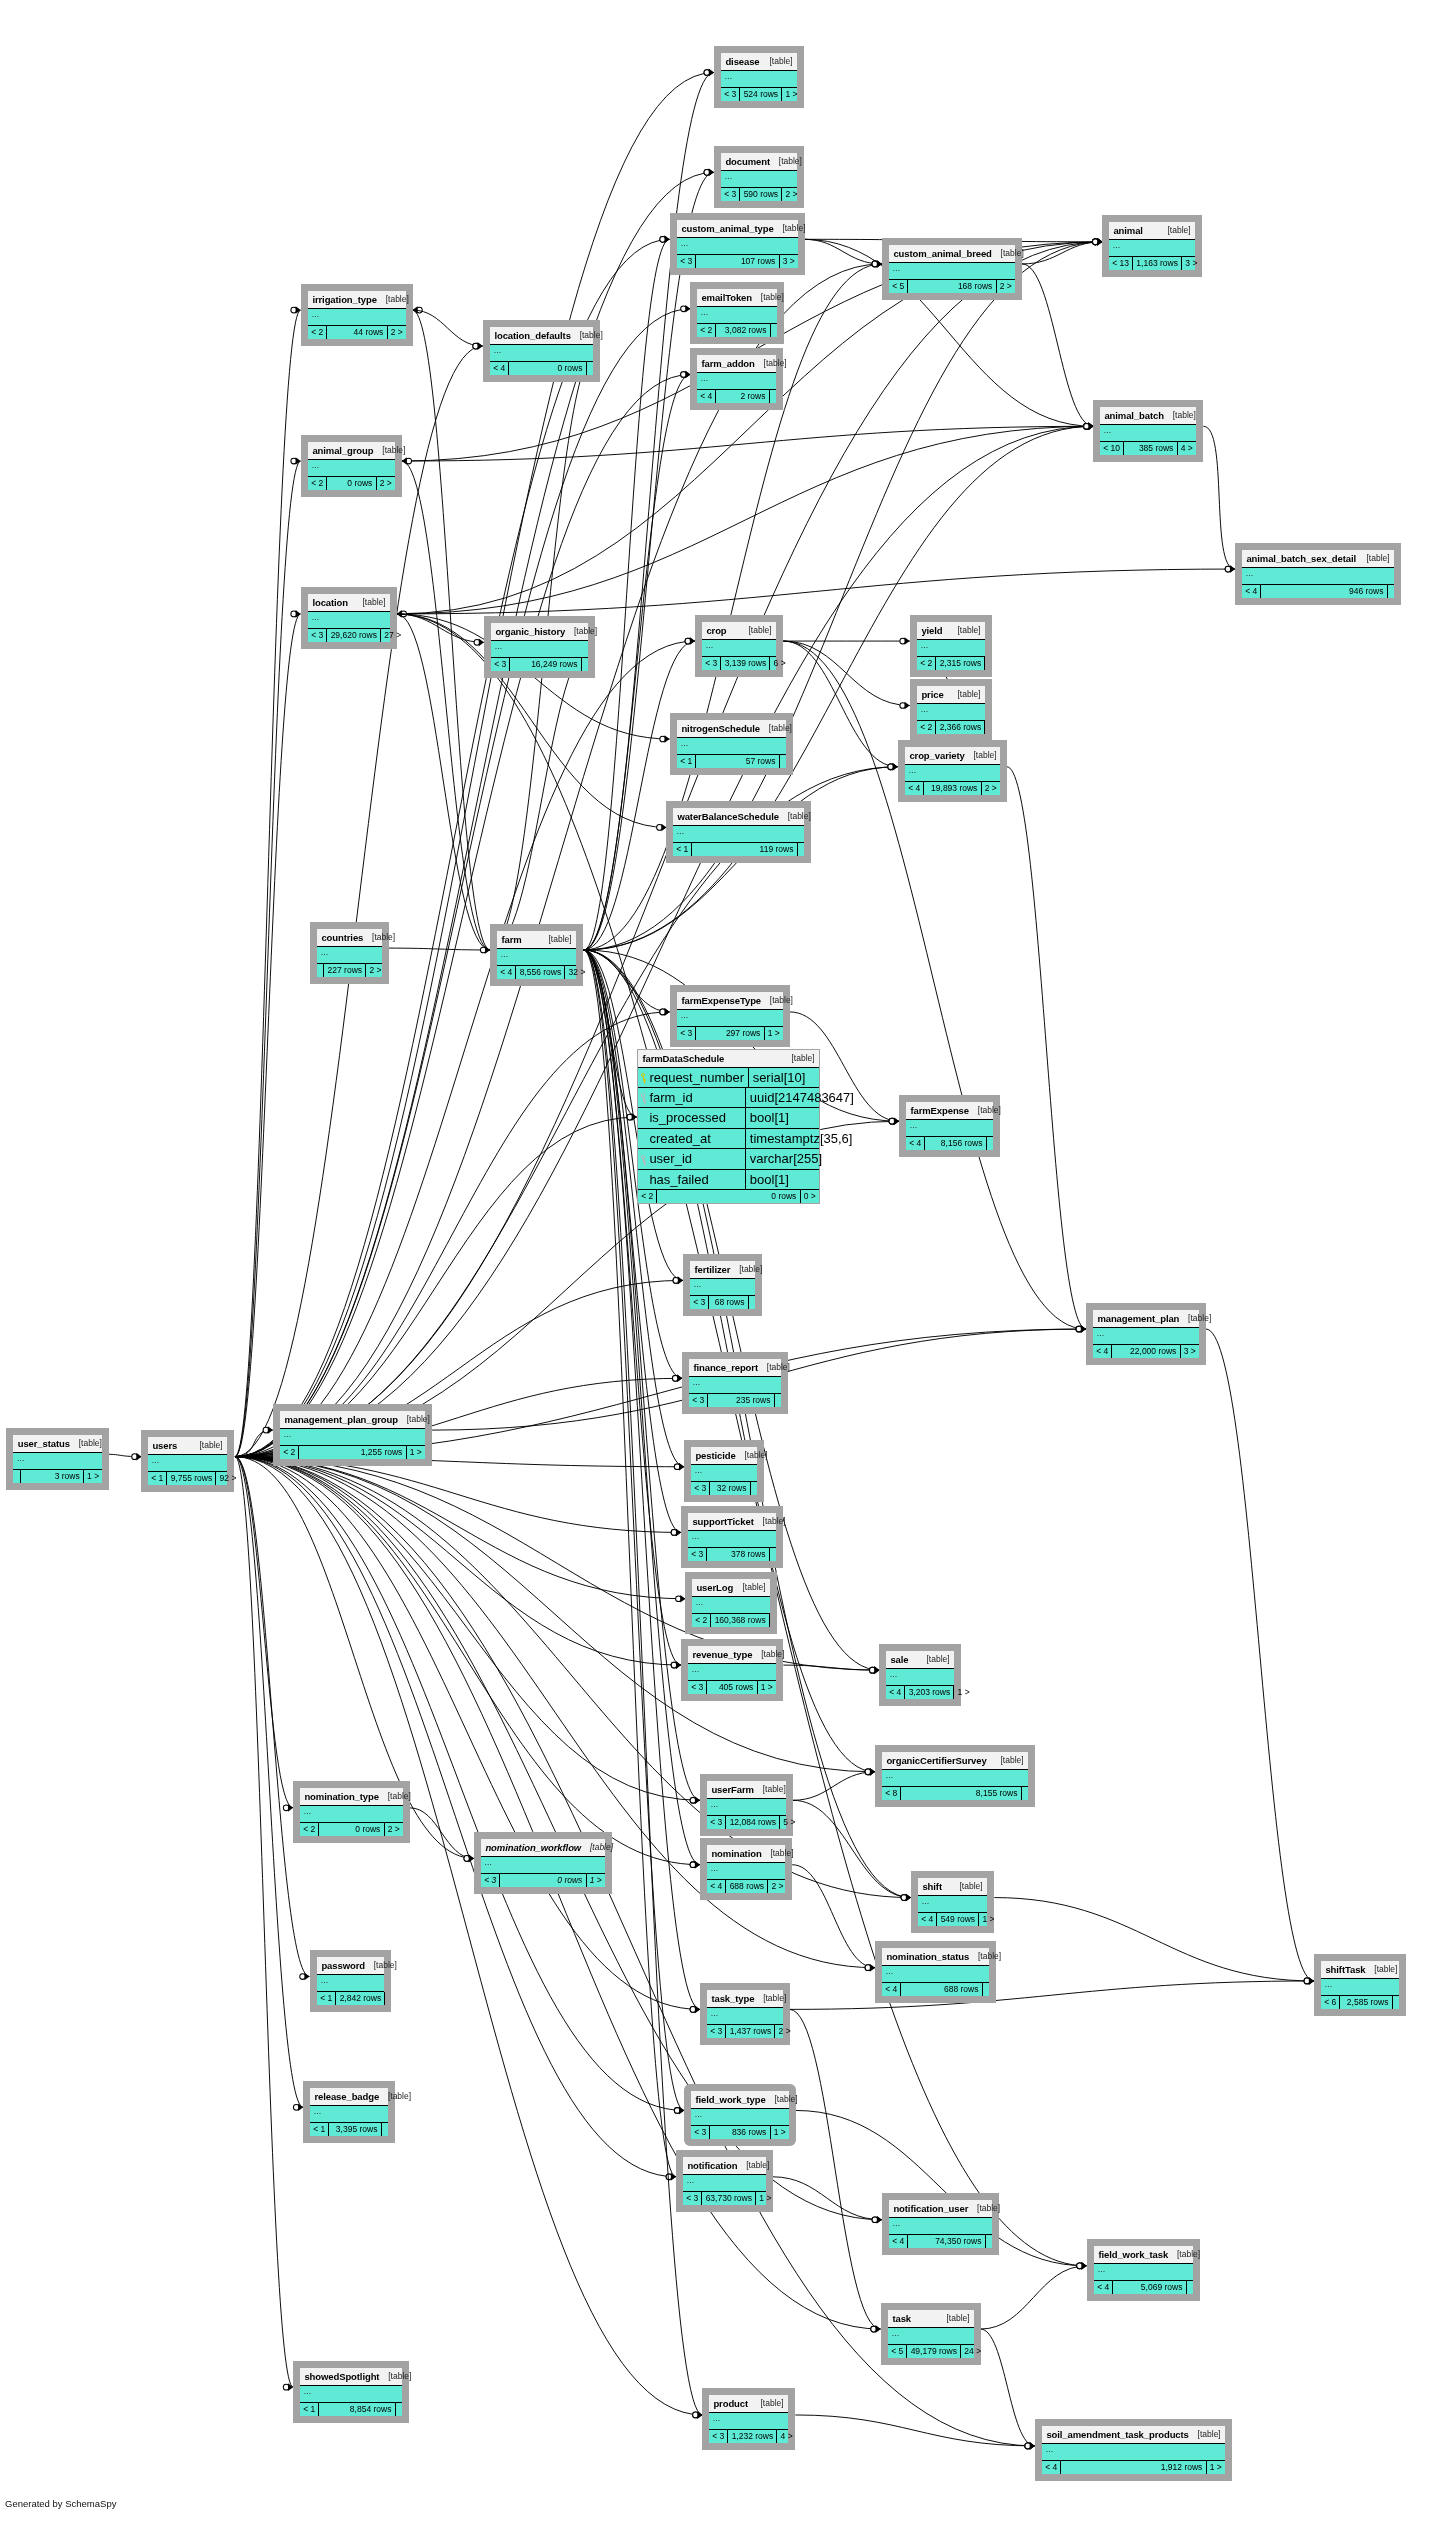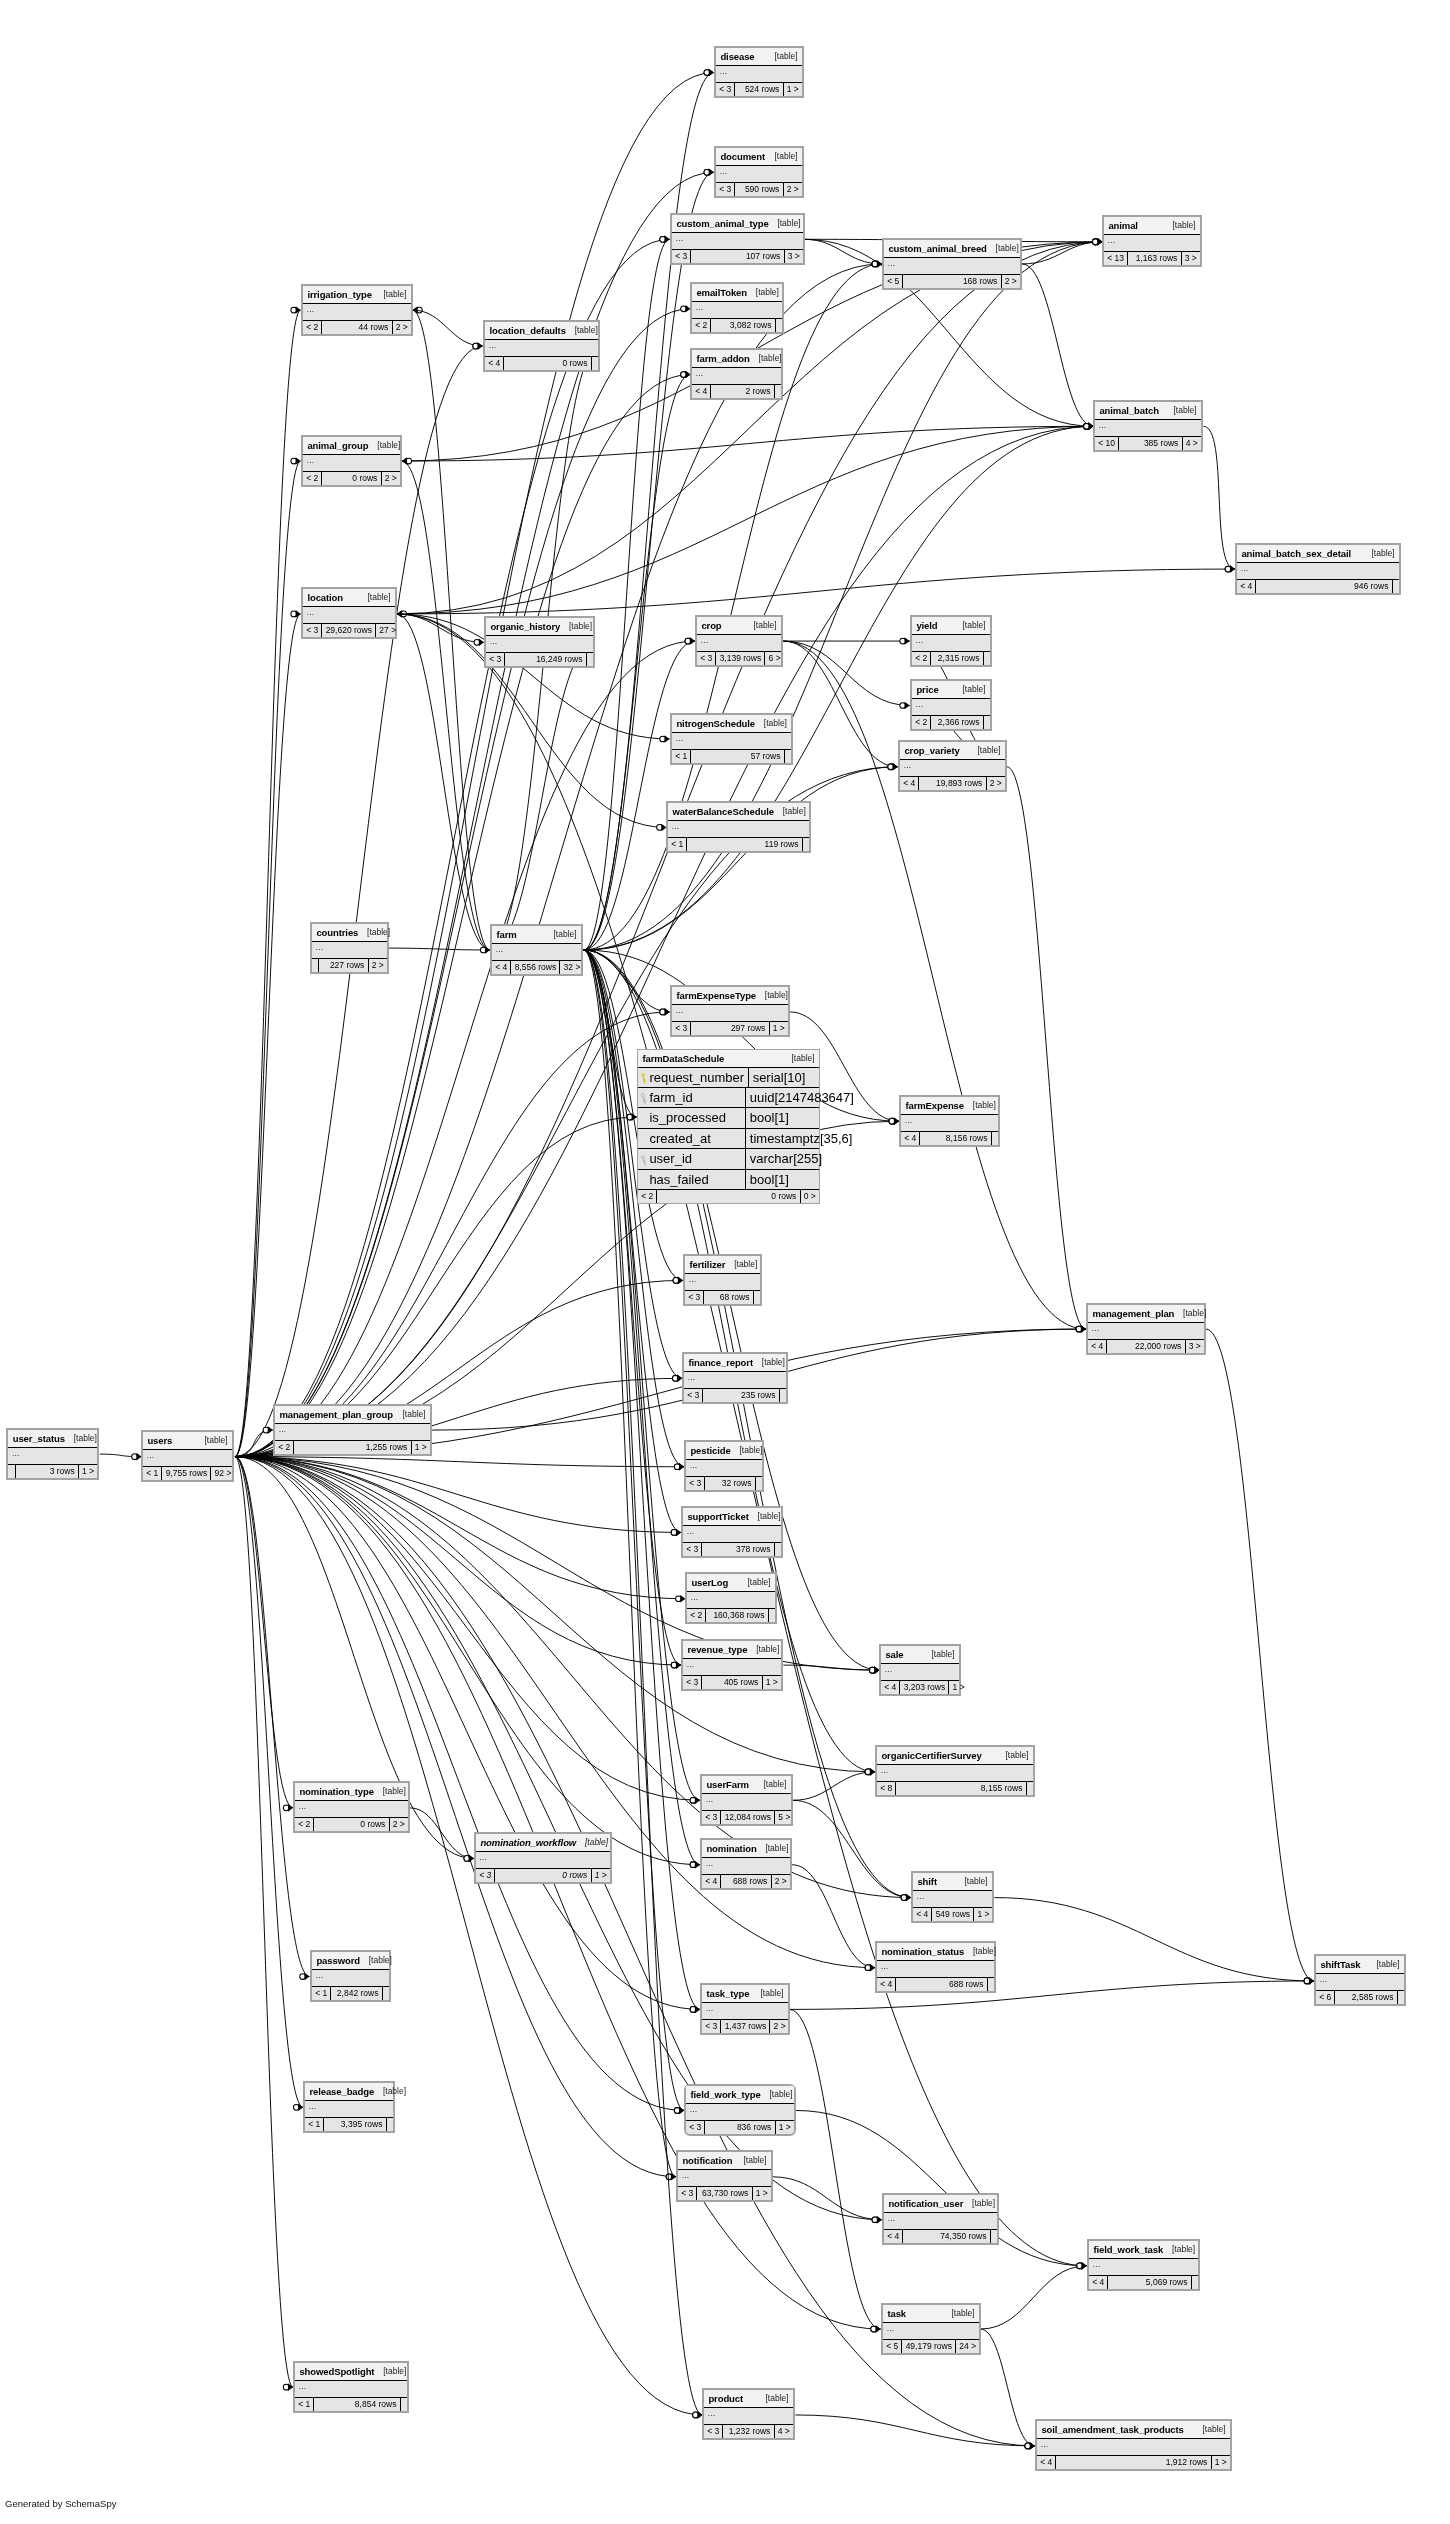--- a/index.html
+++ b/index.html
@@ -1,21 +1,21 @@
 <!DOCTYPE html>
 <html style="font-size:10px"><head>
 <meta charset="utf-8">
 <title>SchemaSpy Relationships Diagram</title>
 <style>
   html,body{margin:0;padding:0;background:#ffffff;}
   body{font-family:"Liberation Sans",sans-serif;color:#000;}
   #canvas{position:relative;width:1451px;height:2525px;background:#fff;overflow:hidden;}
   #edges{position:absolute;left:0;top:0;width:1451px;height:2525px;pointer-events:none;}
 
-  .tbl{position:absolute;border:2px solid #a3a3a3;background:#e5e5e5;box-sizing:border-box;}
+  .tbl{position:absolute;border:7px solid #a3a3a3;background:#5eead4;box-sizing:border-box;}
   .tbl .hdr{display:flex;align-items:center;justify-content:space-between;
             background:#f2f2f2;border-bottom:1px solid #000;
             padding:2.5px 4.4px 3.2px 4.4px;white-space:nowrap;}
   .tbl .hdr .nm{font-weight:bold;font-size:9.5px;letter-spacing:-0.1px;}
   .tbl .hdr .tag{font-size:8.5px;color:#222;padding-left:8.8px;}
   .tbl .body{padding:1.3px 3.8px 2.5px 3.8px;min-height:12.6px;font-size:8.8px;color:#333;
              border-bottom:1px solid #000;line-height:1.0;}
   .tbl .foot{display:flex;font-size:8.5px;white-space:nowrap;}
   .tbl .foot .c{padding:1.3px 3.2px 1.9px 3.2px;}
   .tbl .foot .c+.c{border-left:1px solid #000;}
@@ -940,21 +940,21 @@
           <span class="nm">finance_report</span>
           <span class="tag">[table]</span>
         </div>
         <div class="body">...</div>
         <div class="foot">
           <span class="c l">&lt; 3</span>
           <span class="c m">235 rows</span>
           <span class="c r"></span>
         </div>
       </div>
-      <div class="tbl" id="tbl-user_status" style="left: 6.3px; top: 1428px; width: 93px;">
+      <div class="tbl" id="tbl-user_status" style="left: 6.3px; top: 1428px; width: 103px;">
         <div class="hdr">
           <span class="nm">user_status</span>
           <span class="tag">[table]</span>
         </div>
         <div class="body">...</div>
         <div class="foot">
           <span class="c l"></span>
           <span class="c m">3 rows</span>
           <span class="c r">1 &gt;</span>
         </div>

